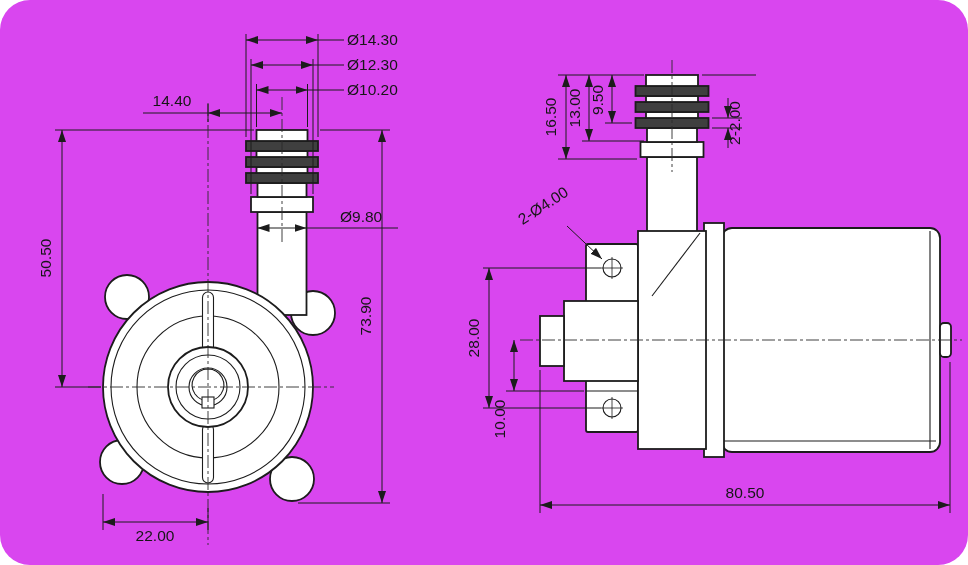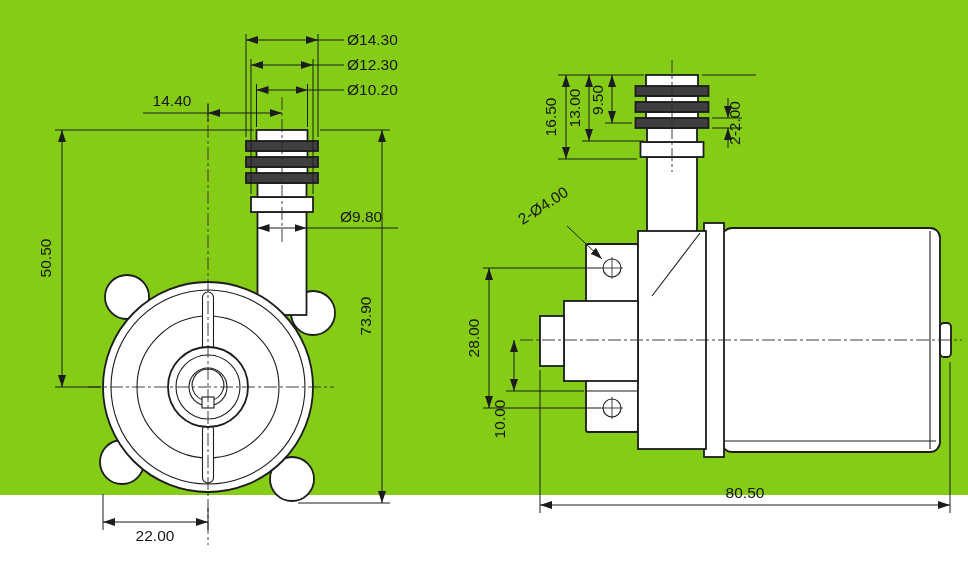--- a/index.html
+++ b/index.html
@@ -1,20 +1,20 @@
 <!DOCTYPE html>
 <html><head>
 <meta charset="utf-8">
 <style>
   html,body{
     margin:0;padding:0;background:#ffffff;
     width:968px;height:565px;overflow:hidden;
     font-family:"Liberation Sans","DejaVu Sans",sans-serif;
   }
-  .canvas-wrap{width:968px;height:495px;background:#84cc16;}
+  .canvas-wrap{width:968px;height:565px;background:#d946ef;border-radius:30px;}
   svg text{
     font-family:"Liberation Sans","DejaVu Sans",sans-serif;
     font-size:15.5px;
     fill:#161616;
   }
 </style>
 </head>
 <body>
 
 <div class="canvas-wrap">

